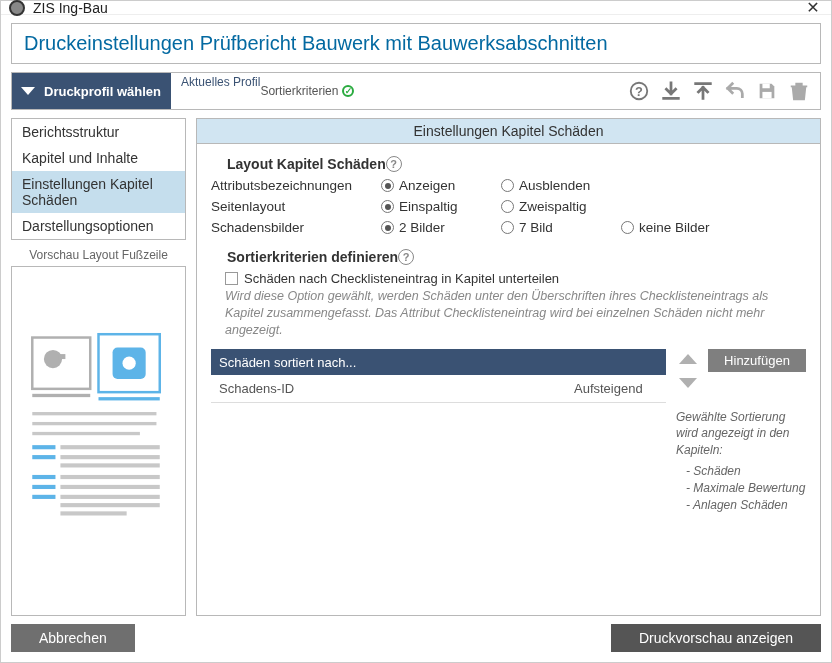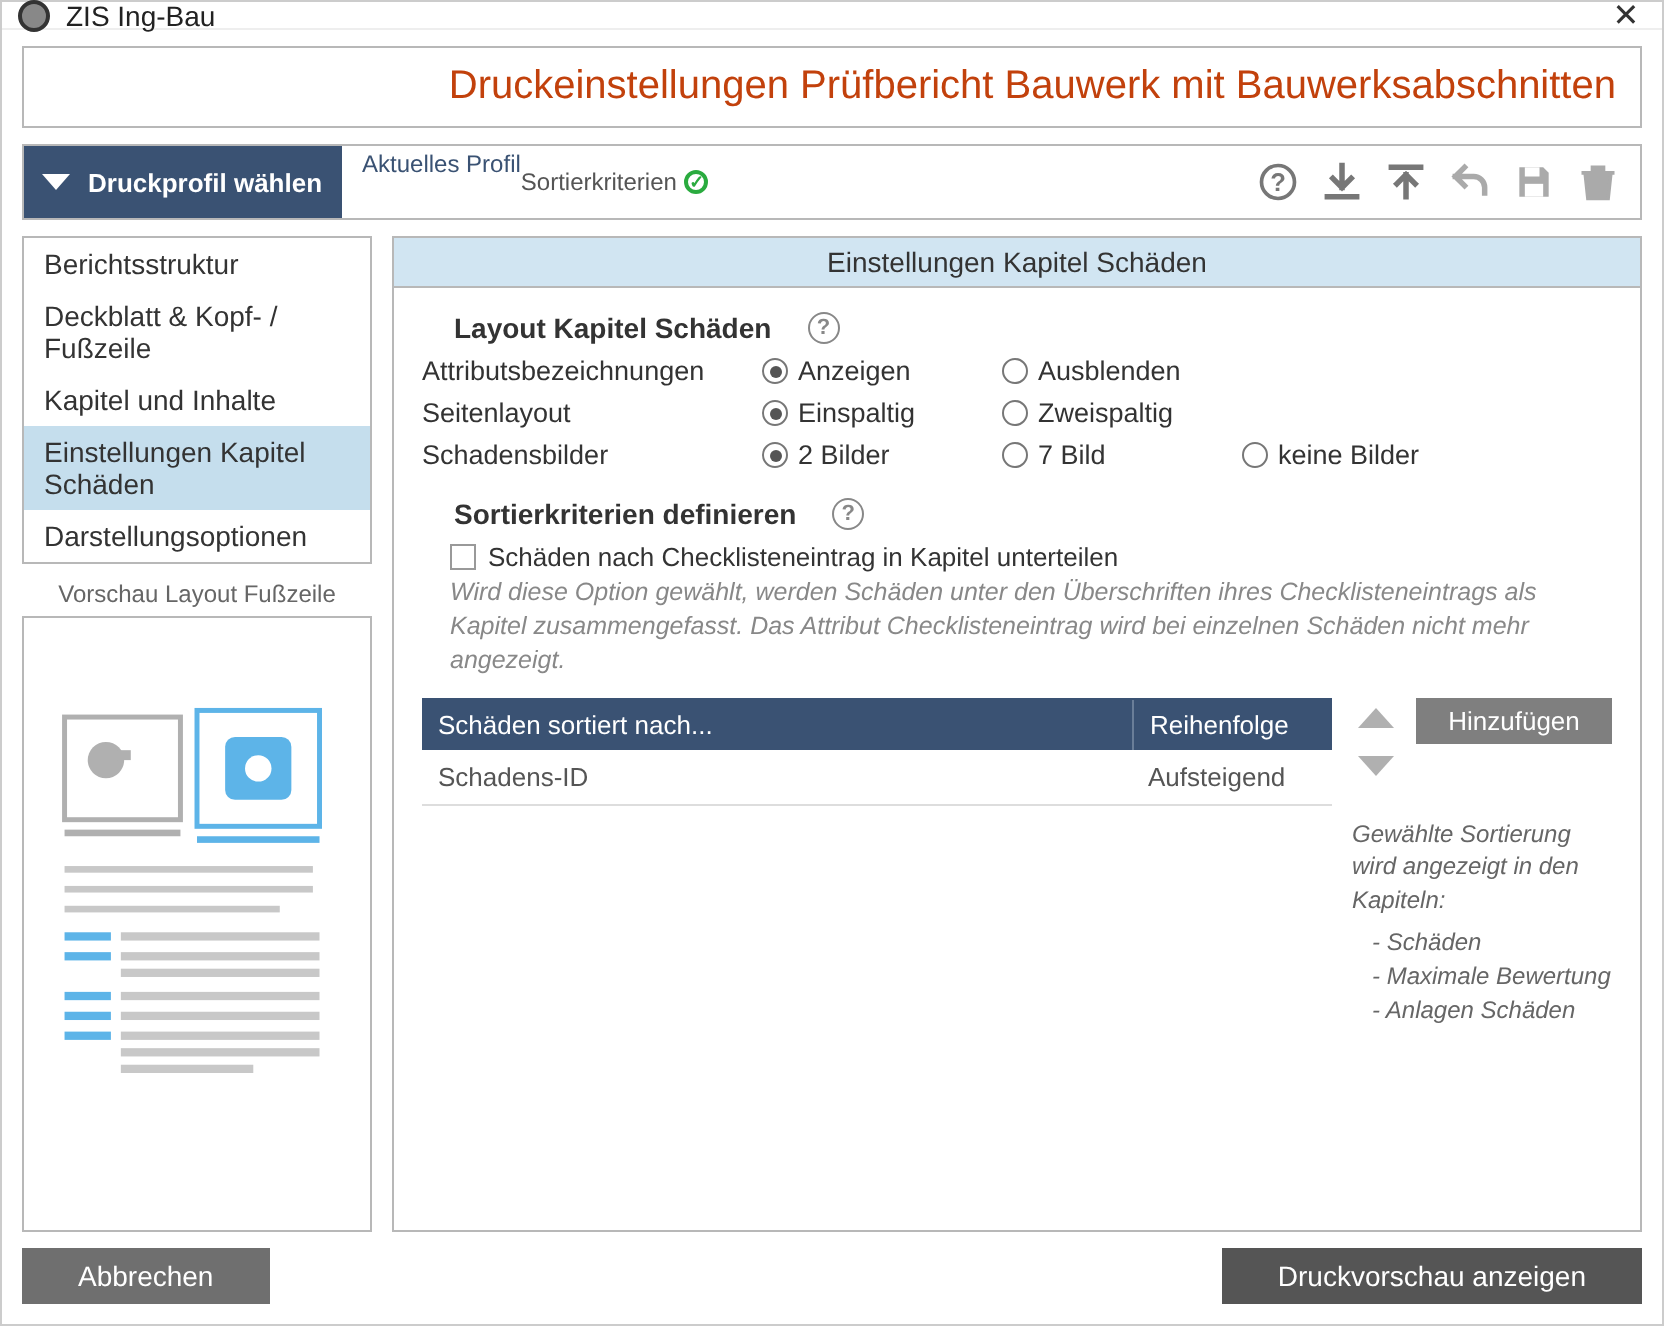--- a/index.html
+++ b/index.html
@@ -38,23 +38,22 @@
     padding: 8px 10px 0 10px;
     display: flex; flex-direction: column; flex: 1;
     min-height: 0;
   }
   
   
   .header-banner {
     border: 1px solid #b8b8b8;
     padding: 8px 12px;
     font-size: 20px;
-    color: #c2410c;
-    background: #fff;
-    text-align: right;
+    color: #0369a1;
+    background: #fff;
   }
   
   
   .profile-bar {
     margin-top: 8px;
     display: flex; align-items: stretch;
     border: 1px solid #b8b8b8;
     background: #fff;
     height: 38px;
   }
@@ -145,21 +144,21 @@
   .panel-body {
     padding: 10px 14px;
     flex: 1;
     overflow: hidden;
   }
   .sect-heading {
     font-weight: 600;
     font-size: 14px;
     color: #333;
     margin: 2px 0 6px 0;
-    display: flex; align-items: flex-start; gap: 18px; padding-left: 16px;
+    display: flex; align-items: flex-start; gap: 0; padding-left: 16px;
   }
   .help-circ {
     width: 16px; height: 16px; border: 1.5px solid #888; border-radius: 50%;
     display: inline-flex; align-items: center; justify-content: center;
     font-size: 11px; color: #888; font-weight: 700;
   }
   .opt-grid {
     display: grid;
     grid-template-columns: 170px 120px 120px 140px;
     row-gap: 6px;
@@ -313,21 +312,20 @@
             </svg>
         </span>
       </div>
     </div>
 
     <div class="main-split">
 
       <div class="left-col">
         <div class="nav-list">
           <div class="nav-item">Berichtsstruktur</div>
-          <div class="nav-item">Deckblatt &amp; Kopf- / Fußzeile</div>
           <div class="nav-item">Kapitel und Inhalte</div>
           <div class="nav-item sel">Einstellungen Kapitel Schäden</div>
           <div class="nav-item">Darstellungsoptionen</div>
         </div>
         <div class="preview-label">Vorschau Layout Fußzeile</div>
         <div class="preview-box">
           <svg class="pv-svg" viewBox="0 0 180 270">
 
             <rect x="10" y="10" width="70" height="62" fill="none" stroke="#b0b0b0" stroke-width="3"></rect>
             <circle cx="35" cy="36" r="11" fill="#b0b0b0"></circle>
@@ -414,21 +412,20 @@
           <div class="chk-row">
             <span class="chkbox"></span>
             <span>Schäden nach Checklisteneintrag in Kapitel unterteilen</span>
           </div>
           <div class="hint">Wird diese Option gewählt, werden Schäden unter den Überschriften ihres Checklisteneintrags als Kapitel zusammengefasst. Das Attribut Checklisteneintrag wird bei einzelnen Schäden nicht mehr angezeigt.</div>
 
           <div class="sort-area">
             <div class="sort-table">
               <div class="sort-header">
                 <div class="c1">Schäden sortiert nach...</div>
-                <div class="c2">Reihenfolge</div>
               </div>
               <div class="sort-row">
                 <div class="c1">Schadens-ID</div>
                 <div class="c2">Aufsteigend</div>
               </div>
             </div>
             <div class="sort-actions">
               <div class="move-row">
                 <span class="arrow-btn">
                   <svg viewBox="0 0 24 18">

